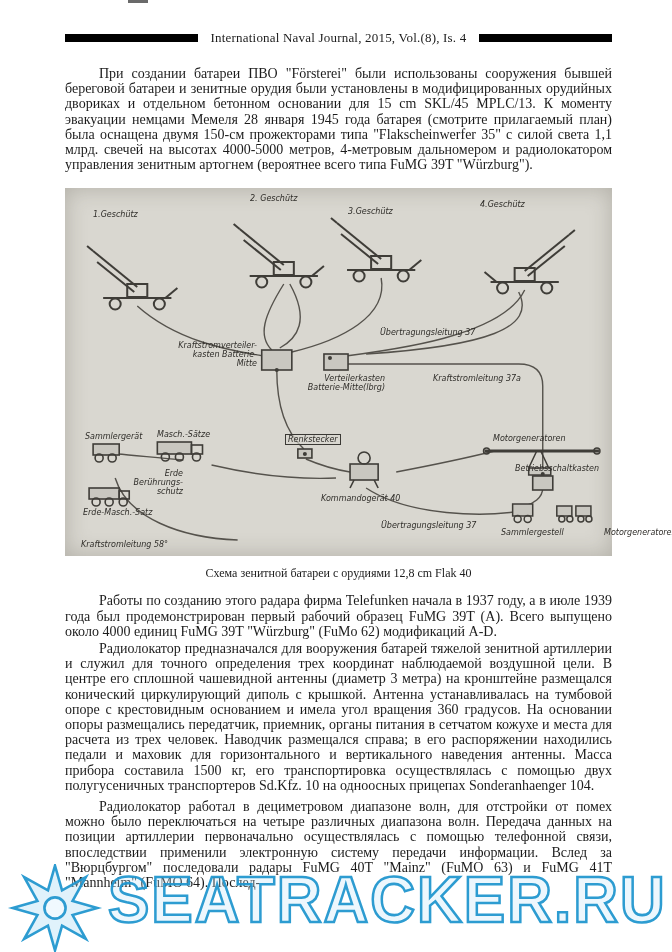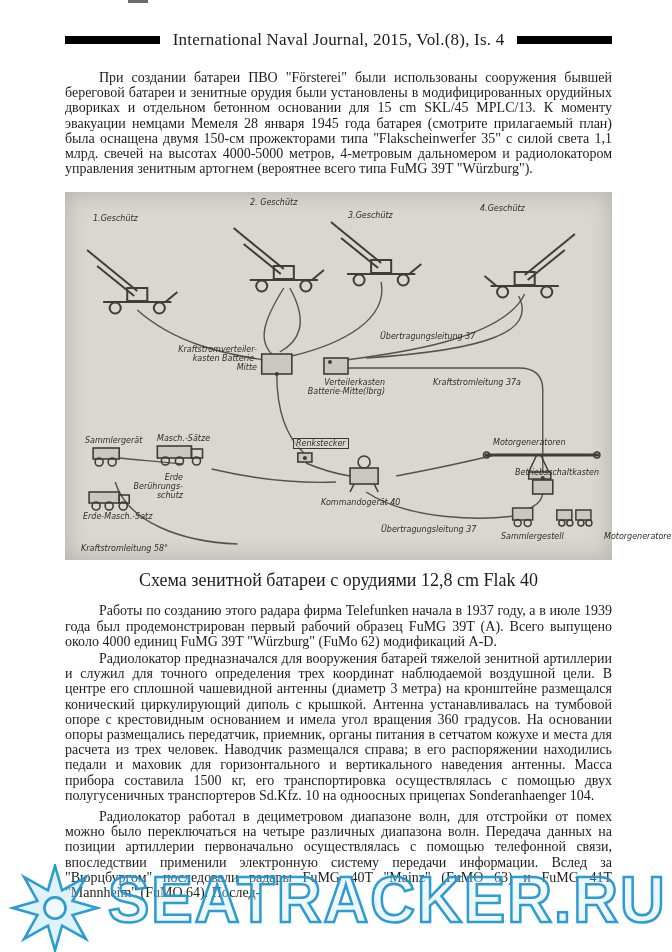--- a/index.html
+++ b/index.html
@@ -4,44 +4,44 @@
 <style>
   html,body { margin:0; padding:0; background:#ffffff; }
   .page {
     position:relative; width:672px; height:952px; background:#ffffff;
     overflow:hidden; font-family:"Liberation Serif", serif; color:#1c1c1c;
   }
   .scan-mark { position:absolute; left:128px; top:0; width:20px; height:3px; background:#2b2b2b; opacity:.7; }
 
   .journal-header { display:flex; align-items:center; gap:10px; margin:30px 60px 0 65px; }
   .rule-bar { flex:1; height:8px; background:#000; }
-  .journal-title { font-size:17px; white-space:nowrap; padding:0 3px; letter-spacing:.2px; }
+  .journal-title { font-size:13px; white-space:nowrap; padding:0 3px; letter-spacing:.2px; }
 
   .bodytext {
     margin:0 60px 0 65px; font-size:14px; line-height:15.2px;
     text-align:justify; text-indent:34px;
   }
   .p1 { margin-top:20px; }
   .p2 { margin-top:12px; }
   .p3 { margin-top:2px; }
   .p4 { margin-top:6px; }
 
   .figure {
     position:relative; margin:16px 60px 0 65px; height:368px;
     background:#d9d7d0; box-shadow:inset 0 0 22px rgba(60,55,45,.25);
   }
   .figure svg { position:absolute; left:0; top:0; width:100%; height:100%; }
   .dlabel {
     position:absolute; font-family:"DejaVu Sans", sans-serif; font-style:italic;
     font-size:8px; line-height:9px; color:#2e2c28; white-space:nowrap;
   }
   .dlabel.wrap { white-space:normal;text-align:right; }
-  .dlabel.boxed { border:1px solid #3a3834; padding:0 2px; background:rgba(217,215,208,.65);margin-left:8px; }
-
-  .caption { text-align:center; font-size:18px; margin:10px 60px 0 65px; }
+  .dlabel.boxed { border:1px solid #3a3834; padding:0 2px; background:rgba(217,215,208,.65); }
+
+  .caption { text-align:center; font-size:12px; margin:10px 60px 0 65px; }
 
   .page-footer {
     position:absolute; left:65px; right:60px; top:901px;
     display:flex; align-items:center; gap:12px;
   }
   .page-footer .rule-bar { height:8px; }
   .page-number { font-size:14px; padding:0 4px; }
 
   .watermark {
     position:absolute; left:0; top:864px; width:672px; height:88px;

